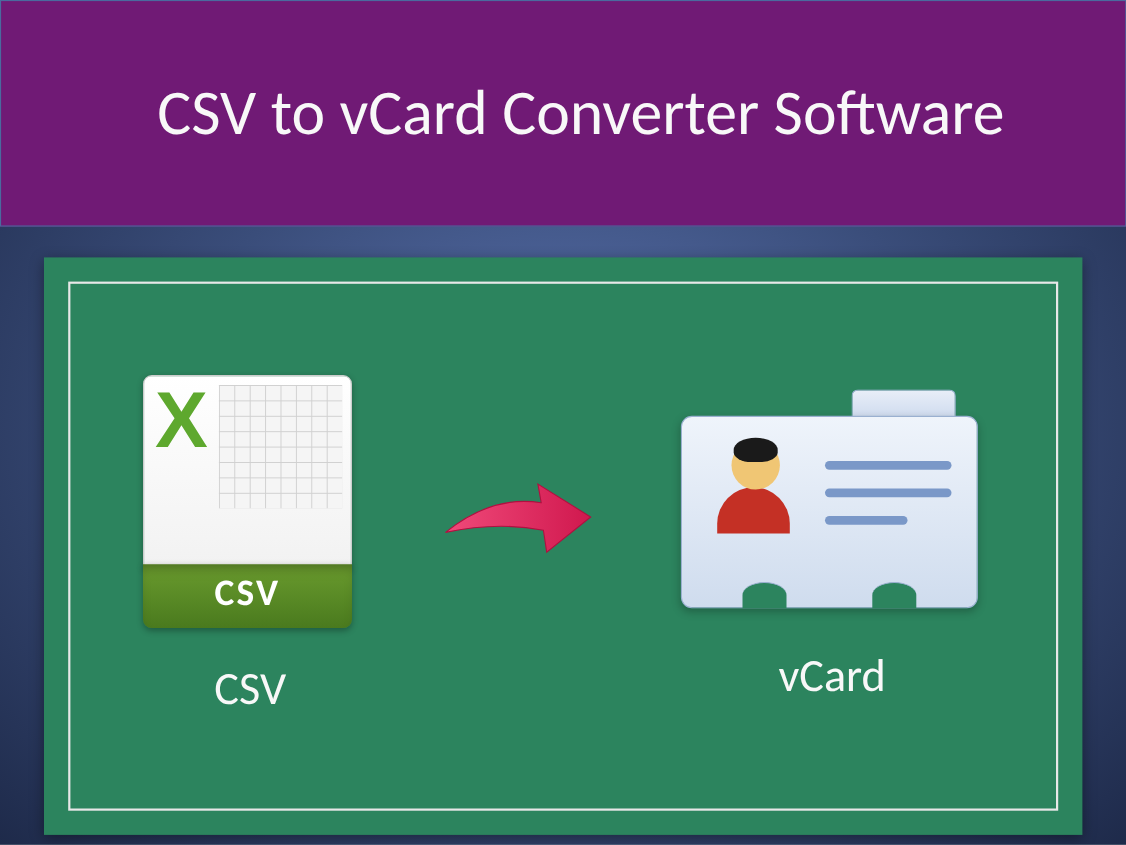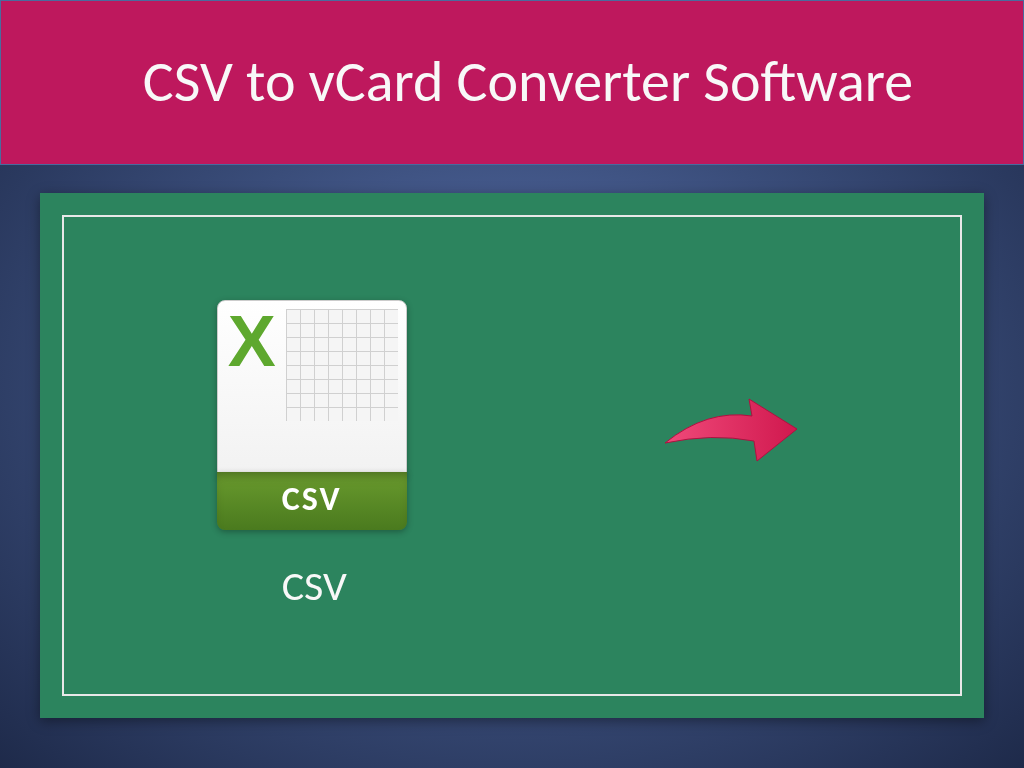--- a/index.html
+++ b/index.html
@@ -4,23 +4,23 @@
   <style>
     * { margin: 0; padding: 0; box-sizing: border-box; }
     body {
       width: 1024px;
       height: 768px;
       font-family: "Segoe UI", Calibri, Arial, sans-serif;
       background: radial-gradient(ellipse at center, #5a73b0 0%, #3a4d7a 50%, #1e2a4a 100%);
       overflow: hidden;
     }
     .title-bar {
-      background: #be185d;
+      background: #701a75;
       border: 1px solid #4a6a9e;
-      height: 165px;
+      height: 206px;
       display: flex;
       align-items: center;
       justify-content: center;
       margin-bottom: 28px;
       padding-left: 32px;
     }
     .title-text {
       color: #f8f8f8;
       font-size: 58px;
       font-weight: 400;
@@ -187,15 +187,34 @@
         <defs>
           <linearGradient id="ag" x1="0" y1="0" x2="1" y2="0">
             <stop offset="0%" stop-color="#f04a7a"></stop>
             <stop offset="100%" stop-color="#d0184e"></stop>
           </linearGradient>
         </defs>
         <path d="M 8 62 Q 50 28 95 35 L 92 18 L 140 48 L 100 80 L 97 60 Q 55 52 8 62 Z" fill="url(#ag)" stroke="#b01040" stroke-width="1"></path>
       </svg>
     </div>
 
+    <div class="item-group">
+      <div class="vcard-icon">
+        <div class="vcard-tab"></div>
+        <div class="vcard-body">
+          <div class="avatar">
+            <div class="avatar-head">
+              <div class="avatar-hair"></div>
+            </div>
+            <div class="avatar-body"></div>
+          </div>
+          <div class="vcard-line l1"></div>
+          <div class="vcard-line l2"></div>
+          <div class="vcard-line l3"></div>
+          <div class="vcard-notch left"></div>
+          <div class="vcard-notch right"></div>
+        </div>
+      </div>
+      <div class="item-label">vCard</div>
+    </div>
 
   </div>
 </div>
 
 </body></html>

